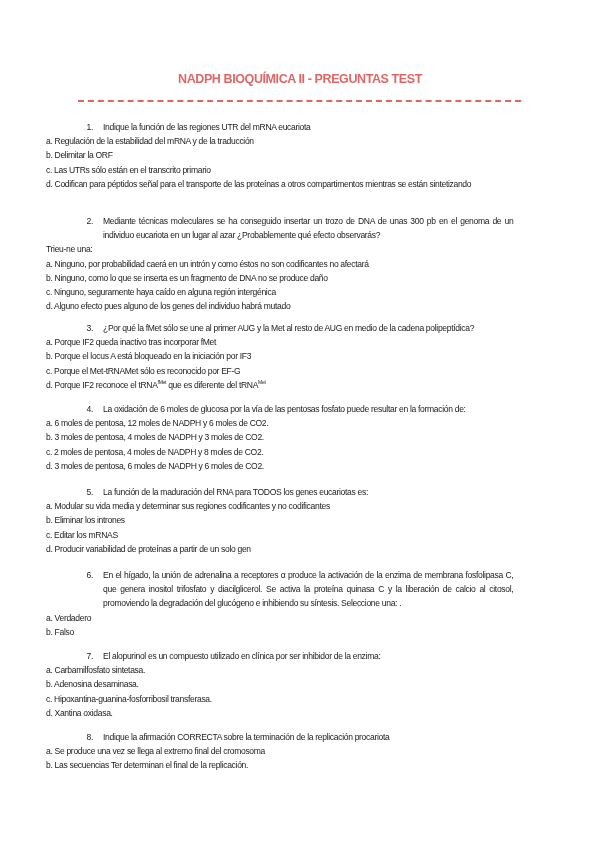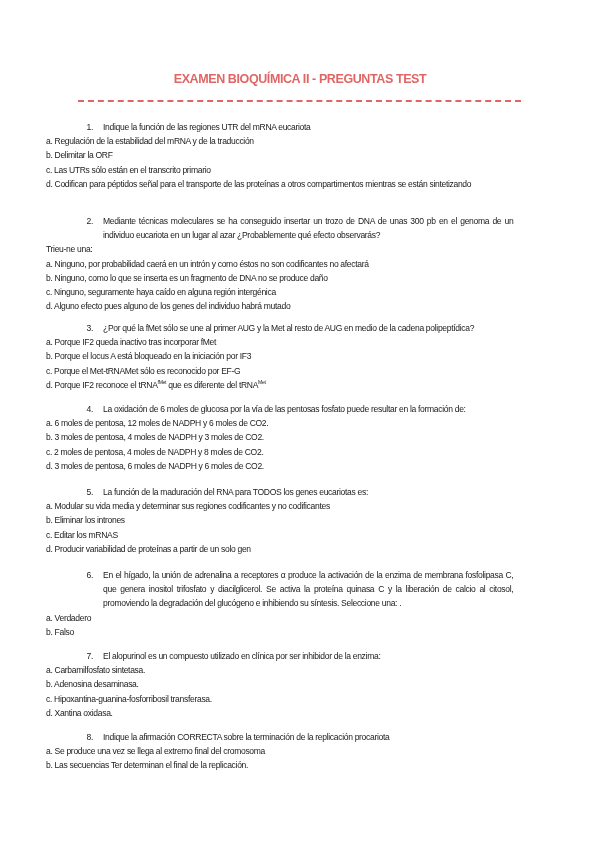--- a/index.html
+++ b/index.html
@@ -19,21 +19,21 @@
     .stem .txt.just { text-align: justify; }
     .opt { }
     .opt.just { text-align: justify; text-align-last: left; }
     sup { font-size: 5.5px; vertical-align: 4px; line-height: 0; }
   </style>
 </head>
 <body>
 
 <div class="page">
 
-  <div class="title" style="color: rgb(224, 102, 102);">EXAMEN BIOQUÍMICA II - PREGUNTAS TEST</div>
+  <div class="title" style="color: rgb(224, 102, 102);">NADPH BIOQUÍMICA II - PREGUNTAS TEST</div>
   <div class="rule" style="border-top-color: rgb(224, 102, 102);"></div>
 
   <div class="q" style="top:120px;">
     <div class="stem">
       <span class="num">1.</span>
       <span class="txt">Indique la función de las regiones UTR del mRNA eucariota</span>
     </div>
     <div class="opt">a. Regulación de la estabilidad del mRNA y de la traducción</div>
     <div class="opt">b. Delimitar la ORF</div>
     <div class="opt">c. Las UTRs sólo están en el transcrito primario</div>

